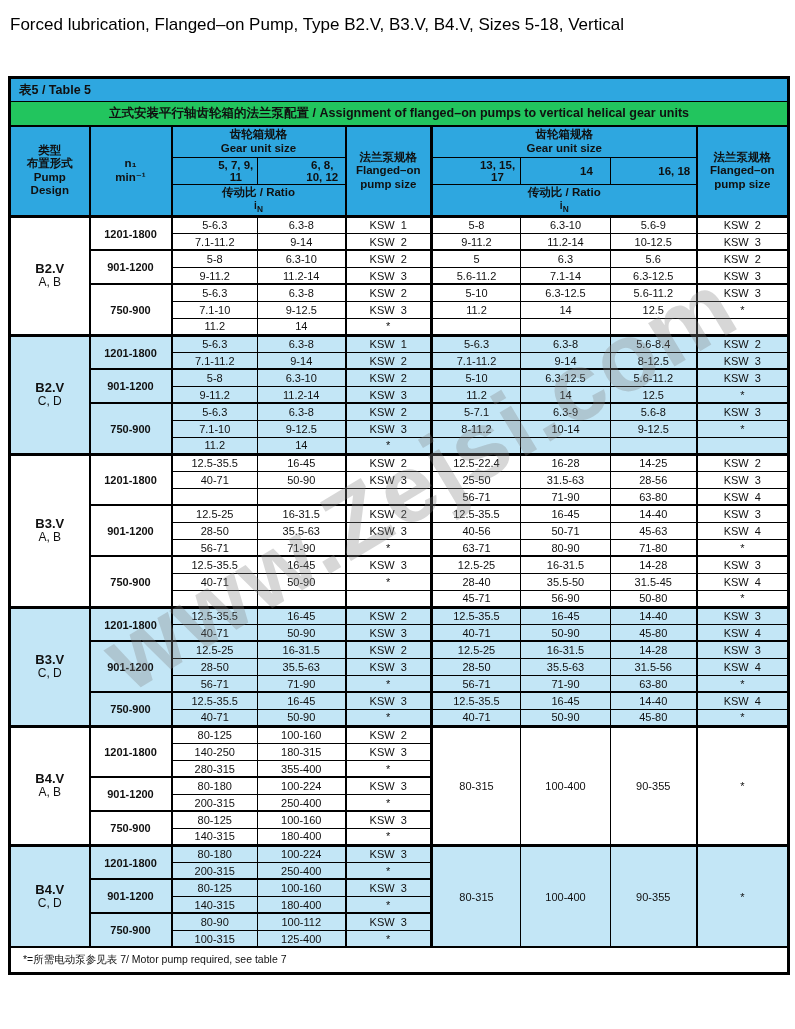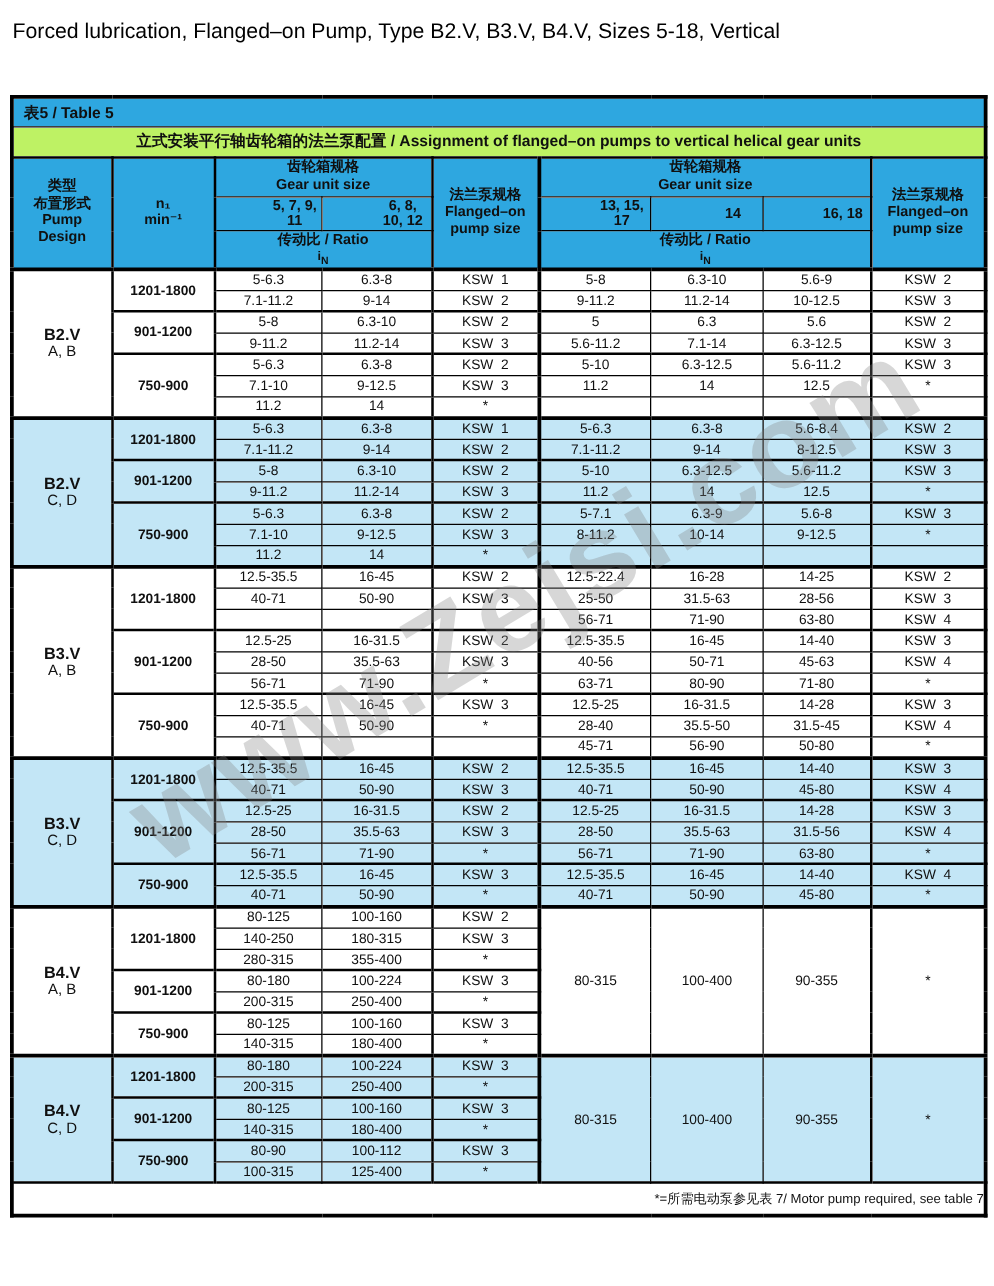--- a/index.html
+++ b/index.html
@@ -10,38 +10,38 @@
   .watermark{position:absolute;left:60px;top:420px;width:740px;z-index:5;pointer-events:none;
              transform:rotate(-31deg);transform-origin:center;
              font-size:96px;font-weight:bold;color:rgba(130,130,130,0.32);
              letter-spacing:2px;white-space:nowrap;}
   table.main{position:absolute;left:8px;top:76px;width:779px;z-index:1;
              border-collapse:collapse;table-layout:fixed;border:3px solid #000;}
   th,td{border:1px solid #000;text-align:center;vertical-align:middle;
         padding:1px 2px;overflow:hidden;color:#101010;}
   thead th{background:#2ea7e0;}
   .cap-row th{height:20px;text-align:left;padding-left:8px;font-size:12.5px;font-weight:bold;}
-  .sub-row th{background:#bef264;height:21px;font-size:12.5px;font-weight:bold;border-bottom-width:2px;}
+  .sub-row th{background:#22c55e;height:21px;font-size:12.5px;font-weight:bold;border-bottom-width:2px;}
   .h1 th{font-size:11.5px;font-weight:bold;line-height:1.18;height:28px;}
   .h2 th{font-size:11.5px;font-weight:bold;height:18px;padding-left:44px;}
   .h3 th{font-size:11.5px;font-weight:bold;height:18px;border-bottom-width:2px;line-height:1.1;}
   .ratio-sub{font-size:10px;font-weight:bold;}
   .data-row{height:17px;}
   .data-row td{font-size:11px;line-height:1.1;}
   .type-cell{background:#fff;}
   .type-name{font-weight:bold;font-size:13px;}
   .type-variants{font-size:12px;}
   .speed-cell{font-weight:bold;font-size:11.5px;}
   .pump{white-space:pre-wrap;}
   .shaded td{background:#c3e6f6;}
   .bl2{border-left-width:2px;}
   .bl3{border-left-width:3px;}
   .sec-top{border-top-width:3px;}
   .grp-top{border-top-width:2px;}
-  tfoot td{background:#fff;text-align:right;font-size:10.5px;height:18px;
+  tfoot td{background:#fff;text-align:left;font-size:10.5px;height:18px;
            padding:3px 0 3px 12px;border-top:2px solid #000;}
 </style>
 </head>
 <body>
 
 <div class="page">
 
   <div class="title-en">Forced lubrication, Flanged–on Pump,  Type B2.V, B3.V,  B4.V, Sizes 5-18, Vertical</div>
 
   <div class="watermark">www.Zejsi.com</div>

